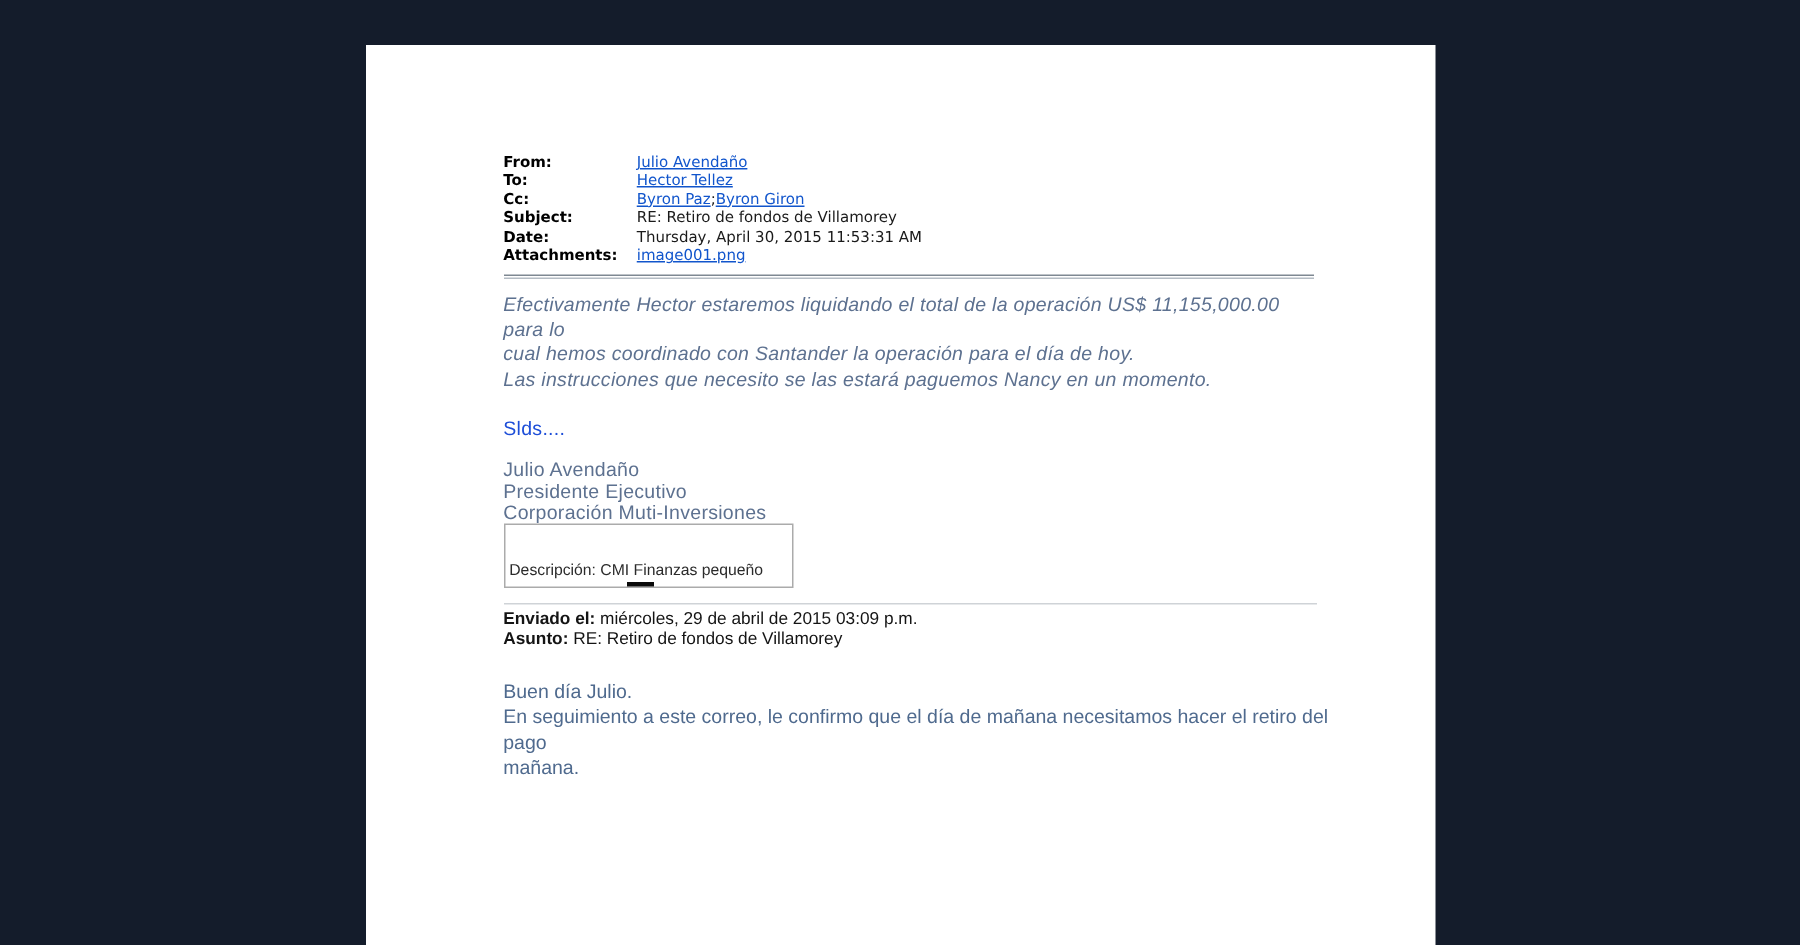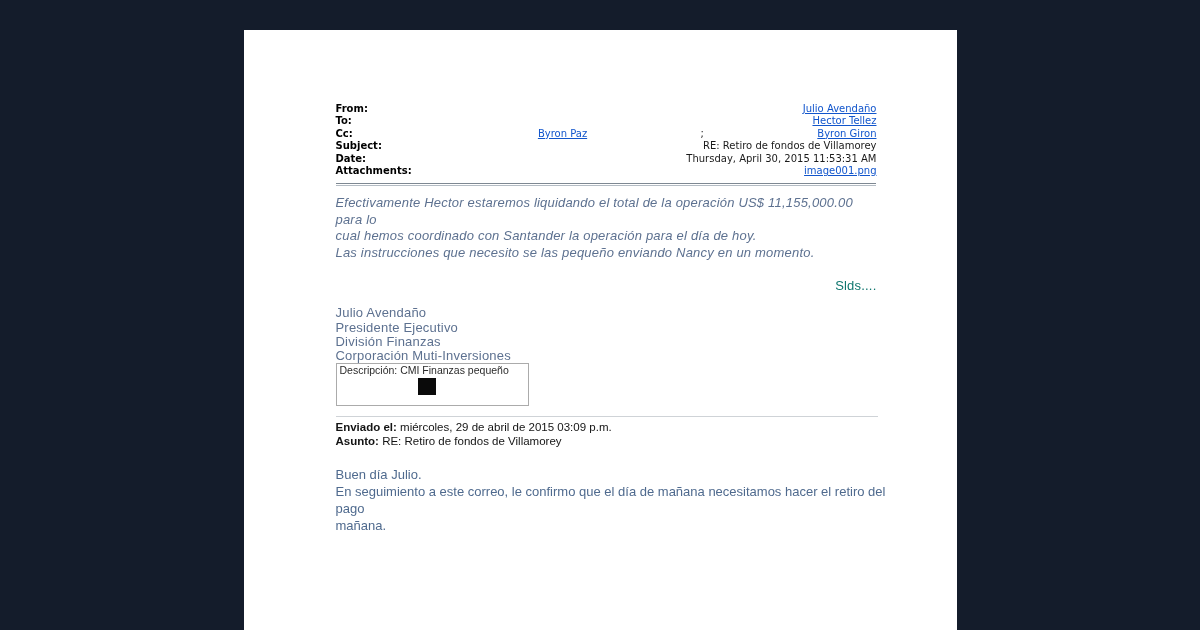--- a/index.html
+++ b/index.html
@@ -8,42 +8,42 @@
 
   .page {
     width:713px; min-height:600px;
     margin:30px auto 0;
     background:#ffffff;
     padding:73px 80px 50px 92px;
   }
 
   
   .hdr { font-family:"DejaVu Sans","Liberation Sans",sans-serif; font-size:10px; }
-  .hrow { display:flex; align-items:baseline; height:12.4px;justify-content:space-between; }
+  .hrow { display:flex; align-items:baseline; height:12.4px; }
   .hlabel { font-weight:bold; color:#000; width:89px; flex:0 0 89px; }
   .hvalue { color:#1a1a1a; font-weight:normal; }
   a.maillink { color:#1155cc; text-decoration:underline; cursor:pointer; font-weight:normal; }
   .ccsep { color:#1a1a1a; }
 
   .hr1 { height:3px; border-top:1px solid #7e8892; border-bottom:1px solid #b4bcc4;
          margin:6px 0 0; width:540px; }
 
   
   .p1 { margin-top:9px; font-size:13px; line-height:16.5px; letter-spacing:0.2px;
         color:#5d7190; width:540px;font-style:italic; }
   .gap16 { height:16.5px; }
 
-  .signoff { font-size:13px; letter-spacing:0.2px; color:#0f766e; line-height:16.5px;text-align:right; }
+  .signoff { font-size:13px; letter-spacing:0.2px; color:#1d4ed8; line-height:16.5px; }
   .sig { margin-top:12px; font-size:13px; letter-spacing:0.2px; color:#5d7190; line-height:14.2px; }
 
   
   .imgbox { width:193px; height:43px; border:1px solid #ababab; margin-top:0px;
             padding:0 3px; overflow:hidden; }
   .imgalt { font-size:10.5px; color:#2b2b2b; line-height:13px;
-            font-family:"Liberation Sans",sans-serif; }
+            font-family:"Liberation Sans",sans-serif;margin-top:24px; }
   .brokenimg { width:18px; height:17px; background:#0a0a0a; margin-left:78px; margin-top:1px; }
 
   .hr2 { height:1px; background:#cfd3d7; margin-top:10px; width:542px; }
 
   
   .qhdr { margin-top:4px; font-size:11.5px; color:#141414; line-height:13.4px; }
   .qhdr b { font-weight:bold; }
 
   
   .p2 { margin-top:18px; font-size:13px; color:#4f6a8e; line-height:17px; width:560px; }
@@ -80,30 +80,29 @@
       <span class="hlabel">Attachments:</span>
       <a class="maillink">image001.png</a>
     </div>
   </div>
 
   <div class="hr1"></div>
 
   <div class="p1">
     <div>Efectivamente Hector estaremos liquidando el total de la operación US$ 11,155,000.00 para lo</div>
     <div>cual hemos coordinado con Santander la operación para el día de hoy.</div>
-    <div>Las instrucciones que necesito se las pequeño enviando Nancy en un momento.</div>
+    <div>Las instrucciones que necesito se las estará paguemos Nancy en un momento.</div>
   </div>
 
   <div class="gap16"></div>
   <div class="signoff">Slds....</div>
 
   <div class="sig">
     <div>Julio Avendaño</div>
     <div>Presidente Ejecutivo</div>
-    <div>División Finanzas</div>
     <div>Corporación Muti-Inversiones</div>
   </div>
 
   <div class="imgbox">
     <div class="imgalt">Descripción: CMI Finanzas pequeño</div>
     <div class="brokenimg"></div>
   </div>
 
   <div class="hr2"></div>
 

